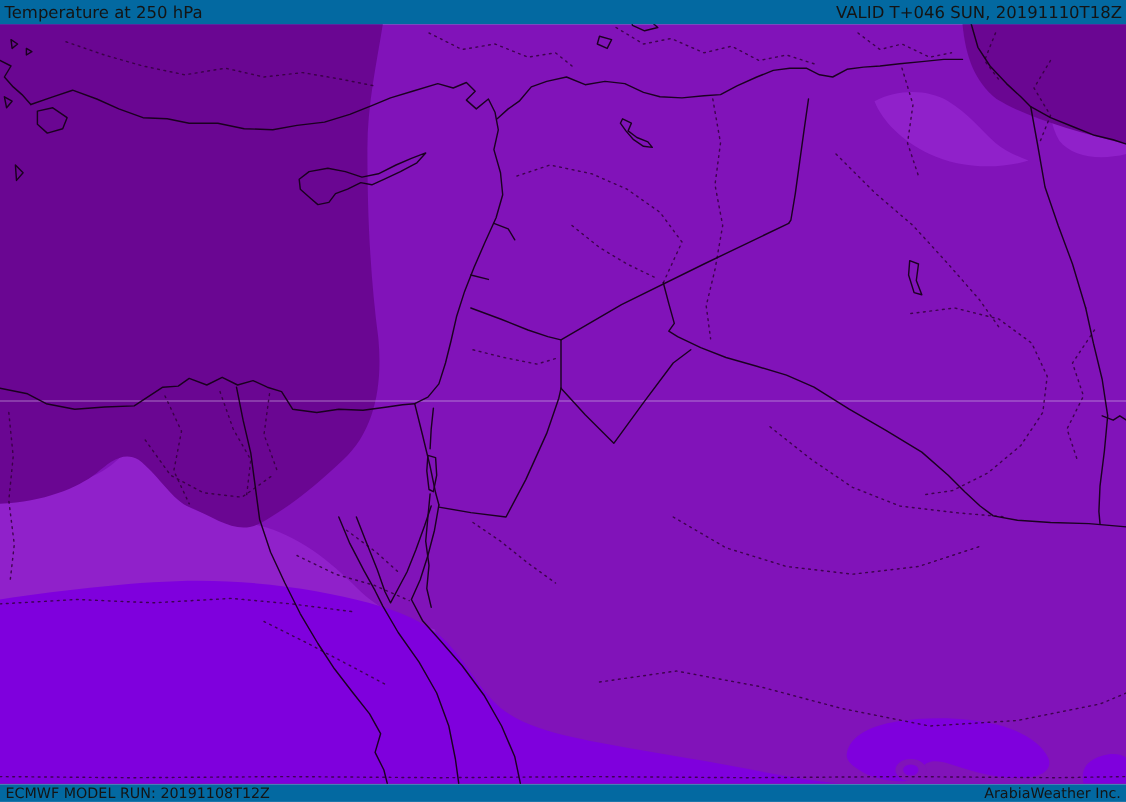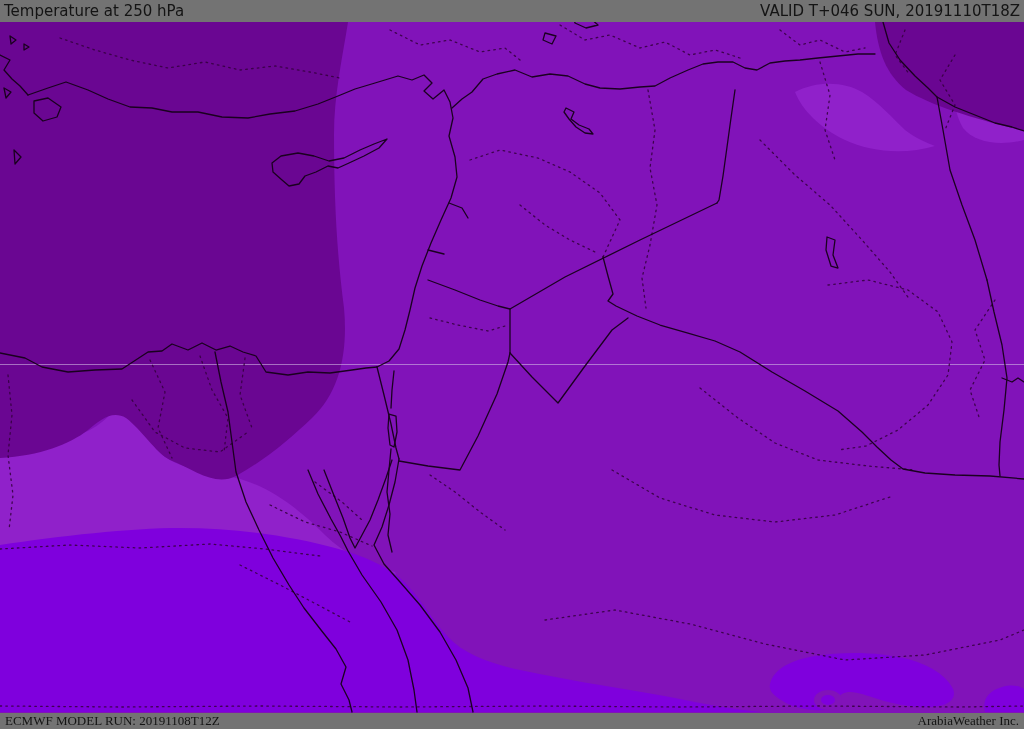--- a/index.html
+++ b/index.html
@@ -1,22 +1,22 @@
 <!DOCTYPE html>
 <html><head>
 <meta charset="utf-8">
 <style>
   html,body{margin:0;padding:0;background:#fff;}
   #stage{position:relative;width:1024px;height:729px;overflow:hidden;
          font-family:"DejaVu Sans","Liberation Sans",sans-serif;}
   #map-svg{position:absolute;left:0;top:0;width:1024px;height:729px;display:block;}
-  .bar{position:absolute;left:0;width:1024px;background:#737373;color:#141414;
+  .bar{position:absolute;left:0;width:1024px;background:#0369a1;color:#141414;
        display:flex;justify-content:space-between;align-items:center;box-sizing:border-box;}
   #top-bar{top:0;height:22px;padding:0 4px 0 4px;font-size:15px;}
-  #bottom-bar{top:713px;height:16px;padding:0 5px 0 5px;font-size:13px;font-family:Liberation Serif, serif;}
+  #bottom-bar{top:713px;height:16px;padding:0 5px 0 5px;font-size:13px;}
   .bar span{white-space:nowrap;}
 </style>
 </head>
 <body>
 
 <div id="stage">
 
   <svg id="map-svg" viewBox="0 0 1024 729" xmlns="http://www.w3.org/2000/svg">
 
     <rect x="0" y="22" width="1024" height="691" fill="#8113b9"></rect>

